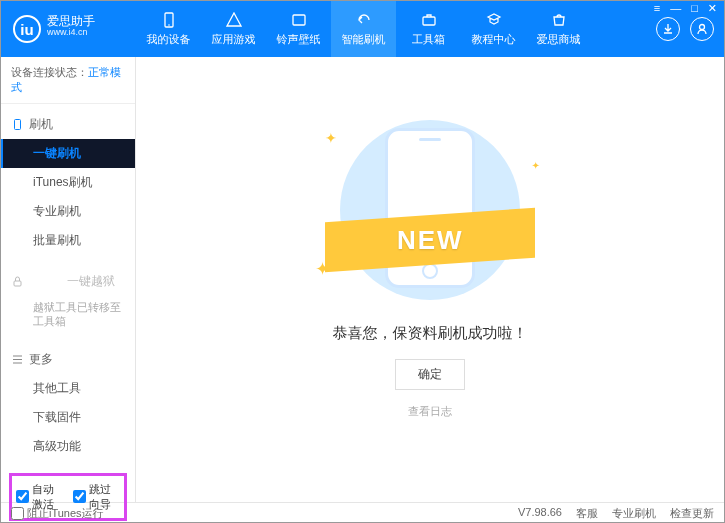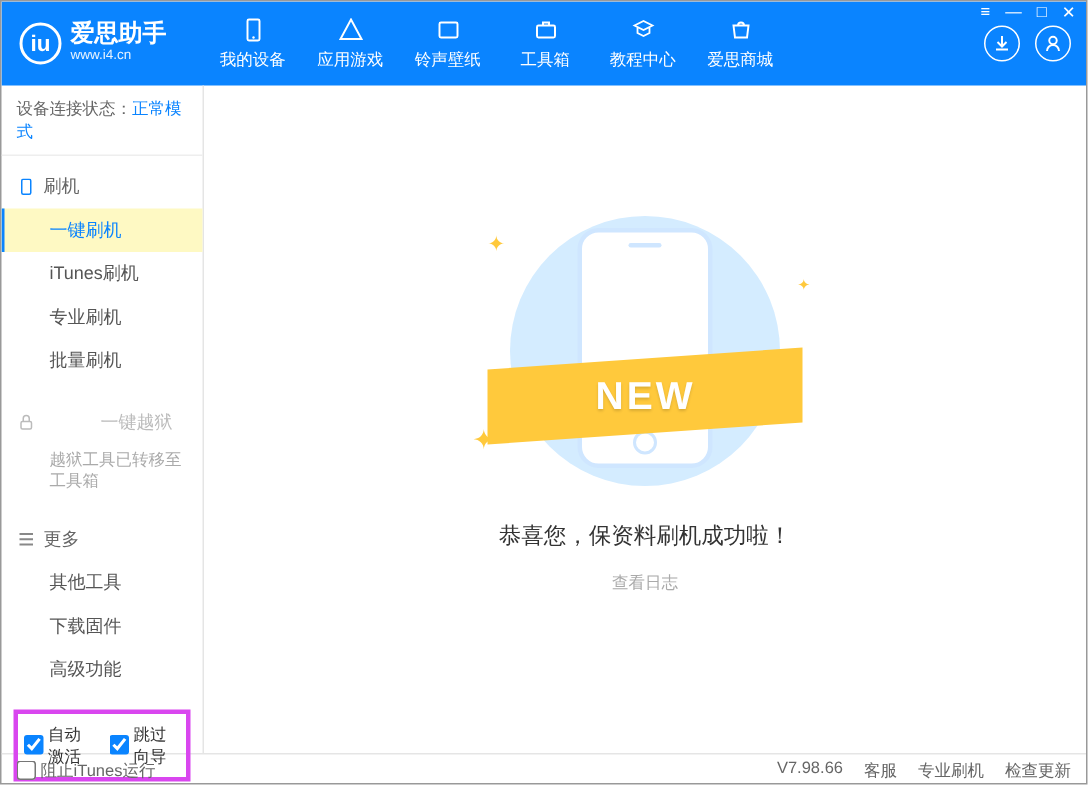--- a/index.html
+++ b/index.html
@@ -1,39 +1,39 @@
 <!DOCTYPE html>
 <html><head>
 <meta charset="utf-8">
 <style>
 * { margin: 0; padding: 0; box-sizing: border-box; font-family: "Microsoft YaHei", Arial, sans-serif; }
 body { background: #fff; width: 725px; height: 523px; overflow: hidden; border: 1px solid #999; }
 .header { background: #0a84ff; height: 56px; display: flex; align-items: center; color: #fff; }
 .logo-area { display: flex; align-items: flex-start; padding: 0 12px; width: 135px; }
 .logo-circle { width: 28px; height: 28px; border: 2px solid #fff; border-radius: 50%; display: flex; align-items: center; justify-content: center; font-weight: bold; font-size: 15px; margin-right: 6px; }
-.logo-text { font-size: 16px; font-weight: 700; line-height: 1; }
+.logo-text { font-size: 12px; font-weight: 400; line-height: 1; }
 .logo-url { font-size: 9px; opacity: 0.9; }
 .nav { display: flex; height: 100%; }
 .nav-item { width: 65px; display: flex; flex-direction: column; align-items: center; justify-content: center; cursor: pointer; font-size: 11px; }
 .nav-item.active { background: #2d9bff; }
 .nav-icon { width: 18px; height: 18px; margin-bottom: 3px; display: flex; align-items: center; justify-content: center; }
 .nav-icon svg { fill: #fff; }
 .header-right { margin-left: auto; display: flex; align-items: center; padding-right: 10px; gap: 10px; }
 .sys-btns { position: absolute; top: 2px; right: 6px; display: flex; gap: 6px; color: #fff; font-size: 11px; }
 .sys-btn { cursor: pointer; padding: 0 2px; }
 .circ-btn { width: 24px; height: 24px; border: 1.5px solid #fff; border-radius: 50%; display: flex; align-items: center; justify-content: center; cursor: pointer; }
 .body-row { display: flex; height: 445px; }
 .sidebar { width: 135px; border-right: 1px solid #e5e5e5; display: flex; flex-direction: column; font-size: 12px; }
 .conn-status { padding: 8px 10px; color: #666; font-size: 11px; border-bottom: 1px solid #eee; }
 .conn-status .mode { color: #0a84ff; }
 .sb-section { padding: 6px 0; }
 .sb-head { display: flex; align-items: center; padding: 6px 10px; color: #666; gap: 6px; }
 .sb-head.lock { color: #bbb; gap: 44px; }
 .sb-item { padding: 6px 10px 6px 32px; color: #555; cursor: pointer; }
-.sb-item.active { color: #0a84ff; border-left: 2px solid #0a84ff; background: #fef9c3; padding-left: 30px; }
+.sb-item.active { color: #0a84ff; border-left: 2px solid #0a84ff; background: #0f172a; padding-left: 30px; font-weight: bold; }
 .sb-note { padding: 4px 10px 4px 32px; color: #aaa; font-size: 11px; line-height: 1.3; }
 .checks { border: 3px solid #d946ef; margin: 6px 8px; padding: 6px 4px; display: flex; gap: 10px; font-size: 11px; color: #333; }
 .chk { display: flex; align-items: center; gap: 3px; }
 .chk input { accent-color: #0a84ff; }
 .main { flex: 1; display: flex; flex-direction: column; align-items: center; justify-content: center; position: relative; }
 .illust { width: 230px; height: 180px; position: relative; margin-top: -20px; }
 .bg-circle { position: absolute; width: 180px; height: 180px; background: #d4ecff; border-radius: 50%; left: 25px; top: 0; }
 .phone { position: absolute; width: 90px; height: 160px; background: #fff; border: 3px solid #cfe6ff; border-radius: 14px; left: 70px; top: 8px; }
 .phone::before { content: ""; position: absolute; top: 7px; left: 50%; transform: translateX(-50%); width: 22px; height: 3px; background: #cfe6ff; border-radius: 2px; }
 .phone::after { content: ""; position: absolute; bottom: 6px; left: 50%; transform: translateX(-50%); width: 12px; height: 12px; border: 2px solid #cfe6ff; border-radius: 50%; }
@@ -87,20 +87,28 @@
       <span>应用游戏</span>
     </div>
     <div class="nav-item">
       <span class="nav-icon">
           <svg width="16" height="16" viewBox="0 0 16 16">
             <rect x="2" y="3" width="12" height="10" rx="1" fill="none" stroke="#fff" stroke-width="1.3"></rect>
           </svg>
         </span>
       <span>铃声壁纸</span>
     </div>
+    <div class="nav-item active">
+      <span class="nav-icon">
+          <svg width="16" height="16" viewBox="0 0 16 16">
+            <path d="M3 8 A5 5 0 1 1 13 8 M6 5 L3 8 L6 11" fill="none" stroke="#fff" stroke-width="1.3"></path>
+          </svg>
+        </span>
+      <span>智能刷机</span>
+    </div>
     <div class="nav-item">
       <span class="nav-icon">
           <svg width="16" height="16" viewBox="0 0 16 16">
             <rect x="2" y="5" width="12" height="8" rx="1" fill="none" stroke="#fff" stroke-width="1.3"></rect>
             <path d="M6 5 V3 H10 V5" fill="none" stroke="#fff" stroke-width="1.3"></path>
           </svg>
         </span>
       <span>工具箱</span>
     </div>
     <div class="nav-item">
@@ -198,20 +206,21 @@
       <div class="bg-circle"></div>
       <span class="star" style="top:10px;left:10px">✦</span>
       <span class="star" style="top:40px;right:5px;font-size:10px">✦</span>
       <span class="star" style="bottom:20px;left:0;font-size:18px">✦</span>
       <div class="phone"></div>
       <div class="ribbon">
           <span class="ribbon-text">NEW</span>
         </div>
     </div>
     <div class="msg">恭喜您，保资料刷机成功啦！</div>
+    <button class="confirm-btn">确定</button>
     <div class="log-link">查看日志</div>
   </div>
 </div>
 
 <div class="footer">
   <label class="chk">
       <input type="checkbox" style="">
       <span>阻止iTunes运行</span>
     </label>
   <div class="footer-right">

